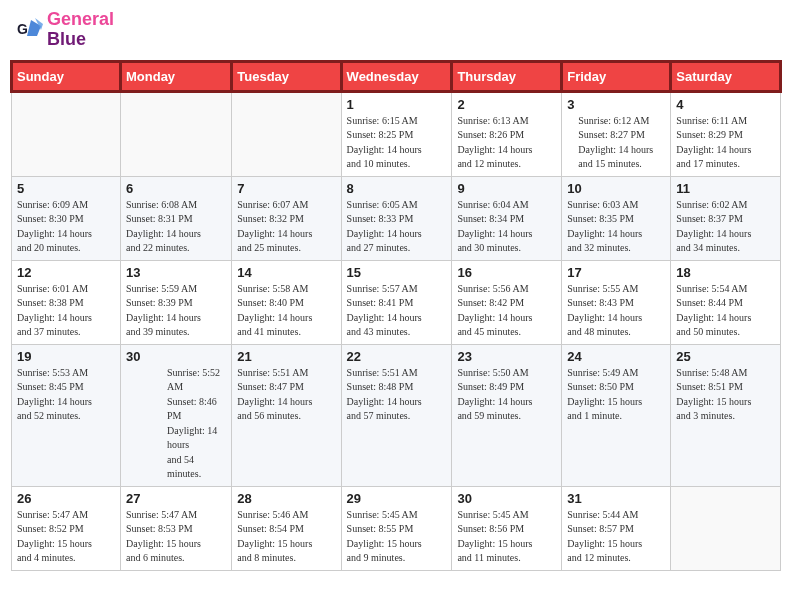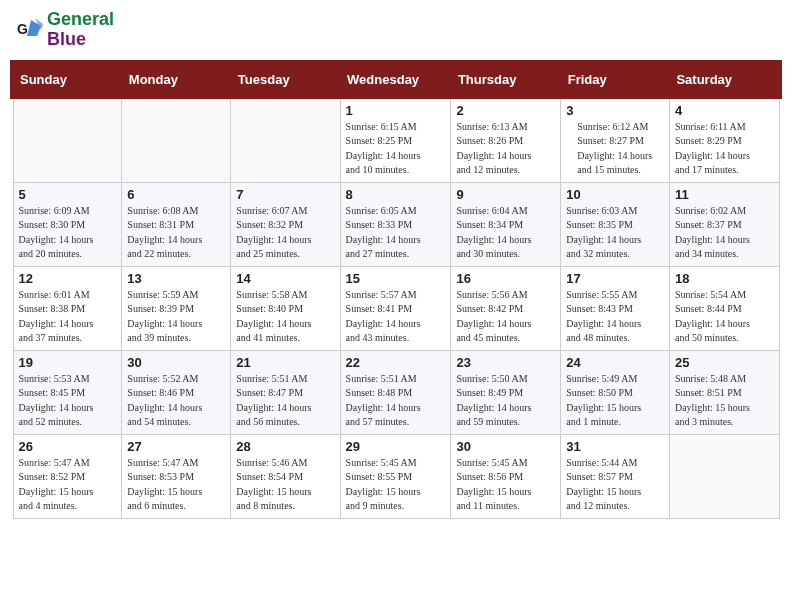--- a/index.html
+++ b/index.html
@@ -22,21 +22,21 @@
       align-items: center;
       gap: 4px;
     }
     .logo-text {
       font-size: 18px;
       font-weight: bold;
       color: #1a1a2e;
       line-height: 1.1;
     }
     .logo-text span {
-      color: #15803d;
+      color: #ec4899;
     }
     .logo-icon {
       width: 28px;
       height: 28px;
     }
     .title-block {
       text-align: right;
     }
     .month-year {
       font-size: 36px;
@@ -46,27 +46,27 @@
     }
     .location {
       font-size: 18px;
       color: #333;
     }
     .calendar {
       width: 100%;
       border-collapse: collapse;
     }
     .calendar th {
-      background-color: #7f1d1d;
+      background-color: #ef4444;
       color: #fff;
       font-size: 13px;
       font-weight: bold;
       padding: 6px 4px;
       text-align: left;
-      border: 6px solid #7f1d1d;
+      border: 3px solid #7f1d1d;
     }
     .calendar td {
       vertical-align: top;
       border: 1px solid #ccc;
       padding: 4px 5px;
       width: 113px;
       min-height: 80px;
       font-size: 10.5px;
       color: #222;
       background: #fff;
@@ -264,21 +264,21 @@
       <tr>
         <td>
           <span class="day-num">19</span>
           <div class="day-info" style="white-space: pre-line;">Sunrise: 5:53 AM
 Sunset: 8:45 PM
 Daylight: 14 hours
 and 52 minutes.</div>
         </td>
         <td>
           <span class="day-num">30</span>
-          <div class="day-info" style="white-space: pre-line;">Sunrise: 5:52 AM
+          <div class="day-info" style="white-space: pre-line; margin-left: 41px;">Sunrise: 5:52 AM
 Sunset: 8:46 PM
 Daylight: 14 hours
 and 54 minutes.</div>
         </td>
         <td>
           <span class="day-num">21</span>
           <div class="day-info" style="white-space: pre-line;">Sunrise: 5:51 AM
 Sunset: 8:47 PM
 Daylight: 14 hours
 and 56 minutes.</div>

